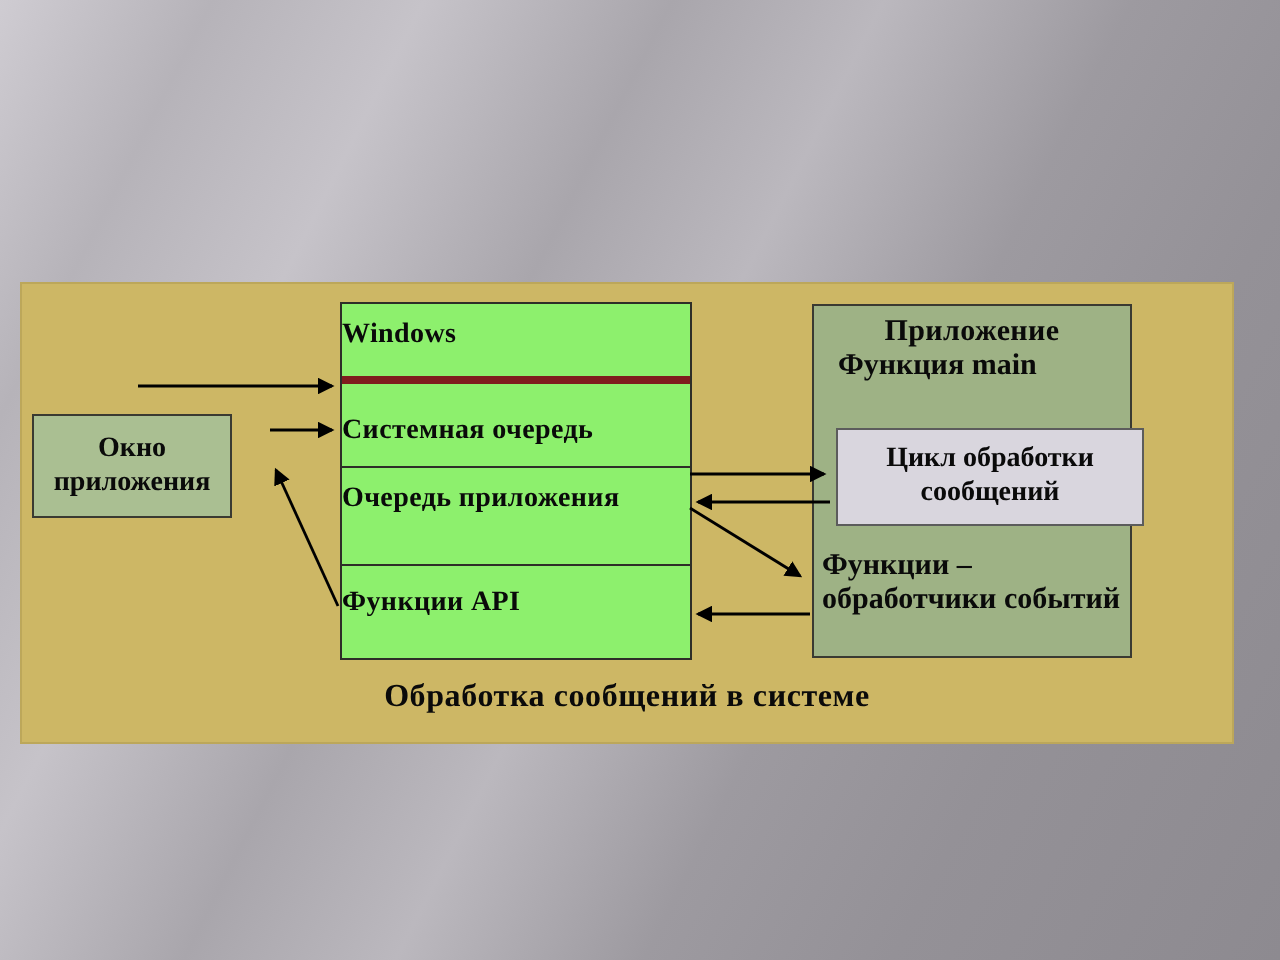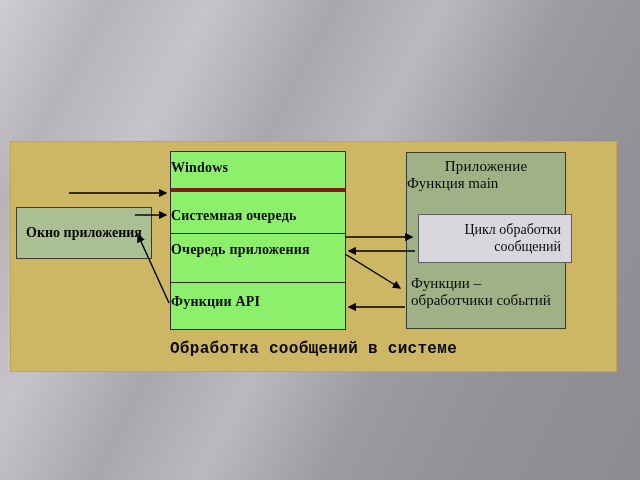--- a/index.html
+++ b/index.html
@@ -39,61 +39,61 @@
   }
   .row-header { height: 36px; padding-top: 8px; }
   .row-1 { height: 45px; padding-top: 16px; border-top: 4px solid #7f1d1d; }
   .row-2 { height: 49px; padding-top: 8px; border-top: 1px solid #2e2e28; }
   .row-3 { height: 32px; padding-top: 11px; border-top: 1px solid #2e2e28; }
 
   
   .app-window-box {
     position: absolute;
     left: 5px; top: 65px;
-    width: 136px; height: 52px;
+    width: 100px; height: 52px;
     background: var(--app-window-box-bg, #aabf92);
     border: 1px solid #3a3a32;
     display: flex;
     align-items: center;
     justify-content: center;
     text-align: center;
     font-weight: bold;
     font-size: 14px;
     line-height: 1.25;
   }
 
   
   .application-box {
     position: absolute;
     left: 395px; top: 10px;
     width: 160px; height: 177px;
     background: var(--application-box-bg, #9eb285);
     border: 1px solid #3a3a32;
-    font-weight: normal;
+    font-weight: bold;
     font-size: 15px;
   }
   .application-box .app-title {
     text-align: center;
     margin-top: 5px;
     letter-spacing: 0.2px;
   }
   .application-box .app-subtitle {
-    margin-left: 0;
+    margin-left: 12px;
     margin-top: 0px;
   }
   .message-loop-box {
     position: absolute;
     left: 11px; top: 61px;
     width: 154px; height: 49px;
     background: var(--message-loop-bg, #d9d6de);
     border: 1px solid #5c5c5c;
     display: flex;
     align-items: center;
     justify-content: center;
-    text-align: right;
+    text-align: center;
     font-size: 14px;
     line-height: 1.2;
     padding: 2px 10px;
   }
   .event-handlers {
     position: absolute;
     left: 0; top: 122px;
     width: 100%;
     text-align: left;
     line-height: 1.15;
@@ -101,21 +101,20 @@
   }
 
   .slide-title {
     position: absolute;
     left: 0; top: 198px;
     width: 100%;
     text-align: center;
     font-weight: bold;
     font-size: 16px;
     letter-spacing: 0.3px;
-    font-family: Liberation Mono, monospace;
   }
 
   .arrows-layer {
     position: absolute;
     left: 0; top: 0;
     width: 640px; height: 480px;
     pointer-events: none;
   }
 </style>
 </head>

